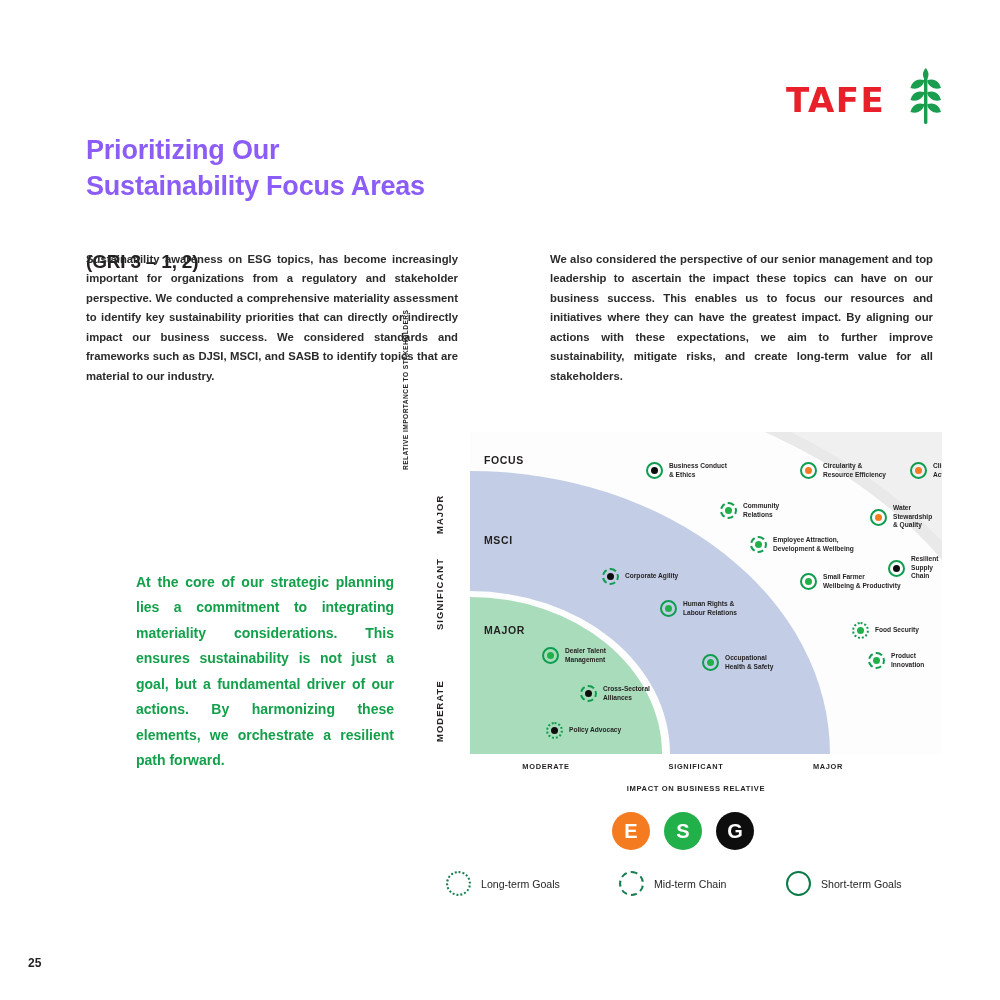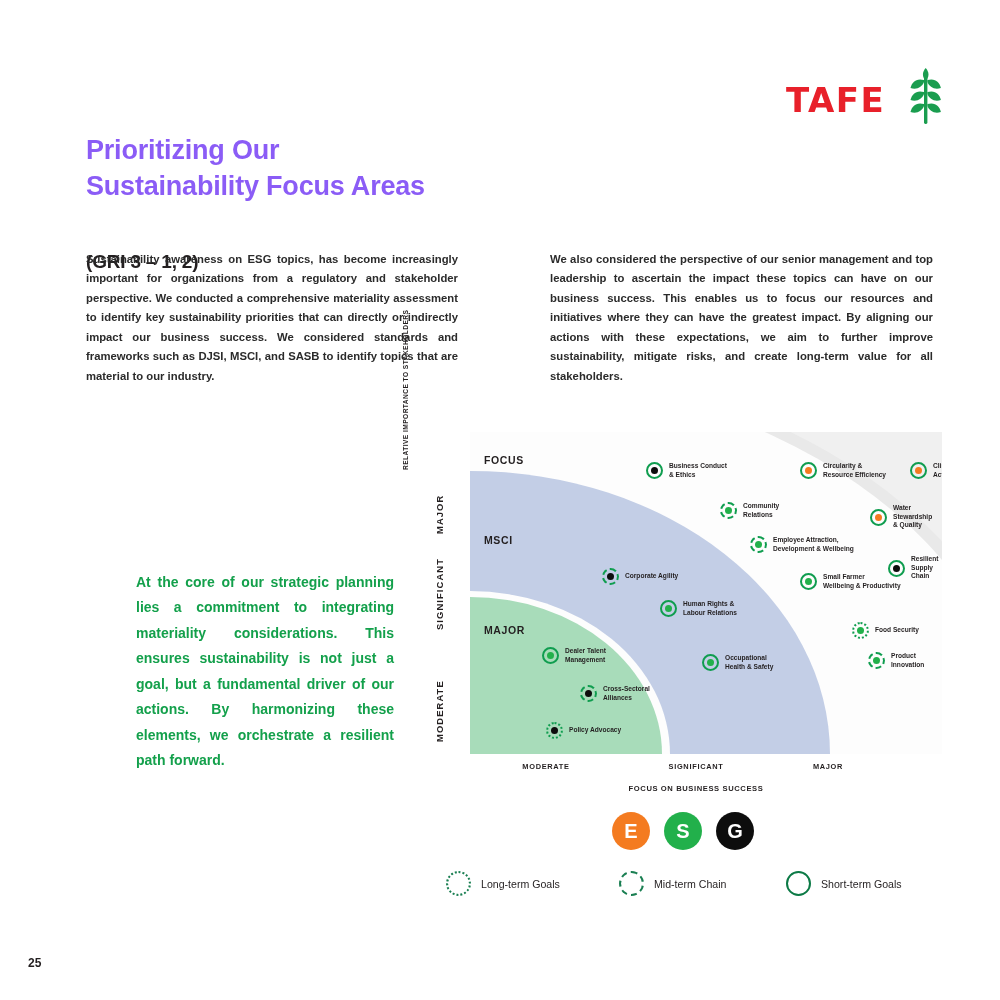--- a/index.html
+++ b/index.html
@@ -278,21 +278,21 @@
             <span class="core" style="background: rgb(13, 13, 13);"></span>
           </span>
           <span class="lbl">Policy Advocacy</span>
         </div>
       </div>
   </div>
 
   <div class="x-tick" style="left:142px;">MODERATE</div>
   <div class="x-tick" style="left:292px;">SIGNIFICANT</div>
   <div class="x-tick" style="left:424px;">MAJOR</div>
-  <div id="x-axis-title">FOCUS ON BUSINESS SUCCESS</div>
+  <div id="x-axis-title">IMPACT ON BUSINESS RELATIVE</div>
 </div>
 
 <div id="esg">
   <div class="esg-badge" style="background:#f47b20;">E</div>
   <div class="esg-badge" style="background:#22b04b;">S</div>
   <div class="esg-badge" style="background:#0d0d0d;">G</div>
 </div>
 
 <div id="legend">
   <div class="legend-item" style="left:0px;top:3px;">

